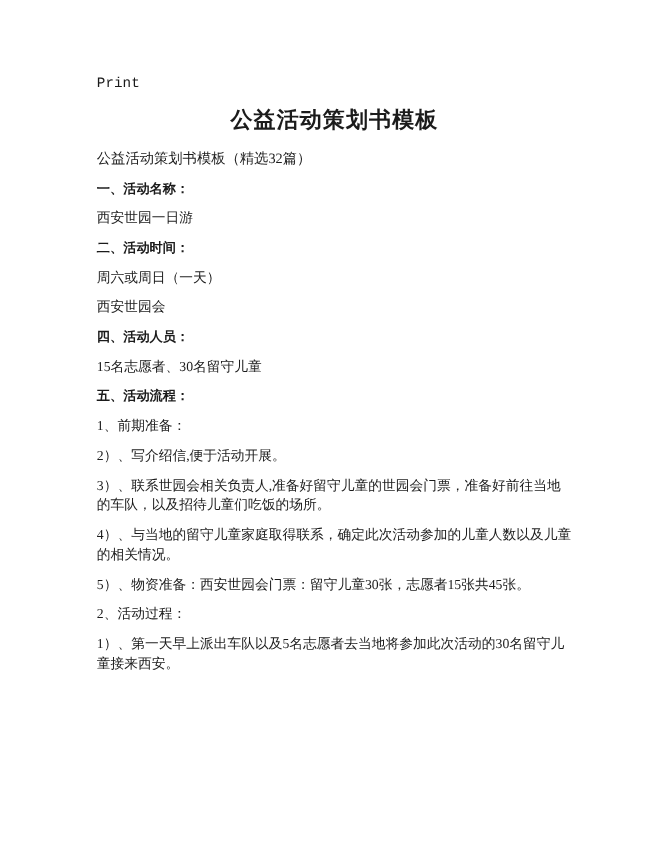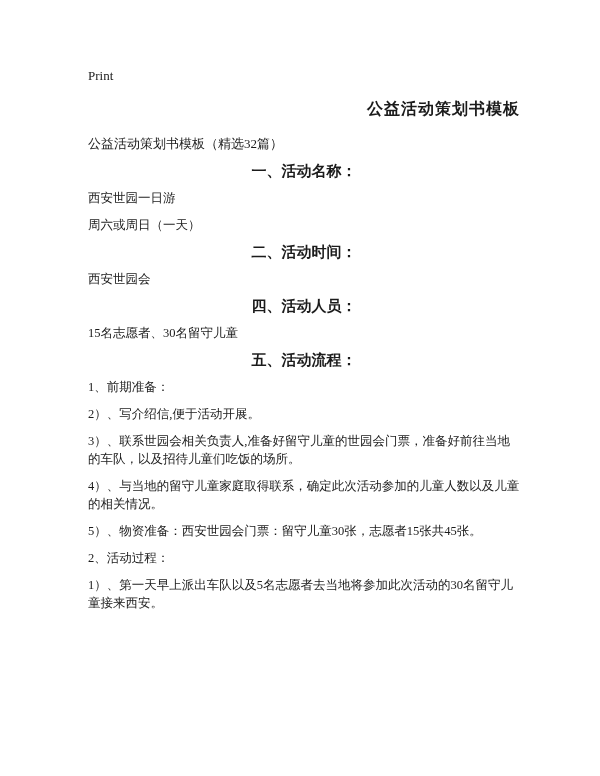--- a/index.html
+++ b/index.html
@@ -18,27 +18,28 @@
     padding: 66px 80px 0 88px;
     width: 432px;
   }
   .print-link {
     display: inline-block;
     font-size: 13px;
     line-height: 16px;
     color: #1b1b1b;
     text-decoration: none;
     cursor: pointer;
+    font-family: Liberation Mono, monospace;
   }
   .doc-title {
     margin: 12px 0 0 0;
-    font-size: 16px;
+    font-size: 20px;
     line-height: 26px;
     font-weight: bold;
-    text-align: right;
+    text-align: center;
     letter-spacing: 1px;
   }
   .doc-subtitle {
     margin: 13px 0 0 0;
     font-size: 13px;
     line-height: 18px;
     font-weight: normal;
   }
   .article-heading {
     margin: 9px 0 0 0;
@@ -48,40 +49,39 @@
   }
   .para {
     margin: 9px 0 0 0;
     font-size: 12.5px;
     line-height: 18px;
     font-weight: normal;
     word-break: break-all;
   }
   .para.bold {
     font-weight: bold;
-    font-size: 15px;
-    text-align: center;
+    font-size: 12px;
   }
 </style>
 </head>
 <body>
 
 <div class="doc">
 
   <a class="print-link">Print</a>
 
   <h1 class="doc-title">公益活动策划书模板</h1>
 
   <p class="doc-subtitle">公益活动策划书模板（精选32篇）</p>
 
 
   <p class="para bold">一、活动名称：</p>
   <p class="para">西安世园一日游</p>
+  <p class="para bold">二、活动时间：</p>
   <p class="para">周六或周日（一天）</p>
-  <p class="para bold">二、活动时间：</p>
   <p class="para">西安世园会</p>
   <p class="para bold">四、活动人员：</p>
   <p class="para">15名志愿者、30名留守儿童</p>
   <p class="para bold">五、活动流程：</p>
   <p class="para">1、前期准备：</p>
   <p class="para">2）、写介绍信,便于活动开展。</p>
   <p class="para">3）、联系世园会相关负责人,准备好留守儿童的世园会门票，准备好前往当地的车队，以及招待儿童们吃饭的场所。</p>
   <p class="para">4）、与当地的留守儿童家庭取得联系，确定此次活动参加的儿童人数以及儿童的相关情况。</p>
   <p class="para">5）、物资准备：西安世园会门票：留守儿童30张，志愿者15张共45张。</p>
   <p class="para">2、活动过程：</p>

